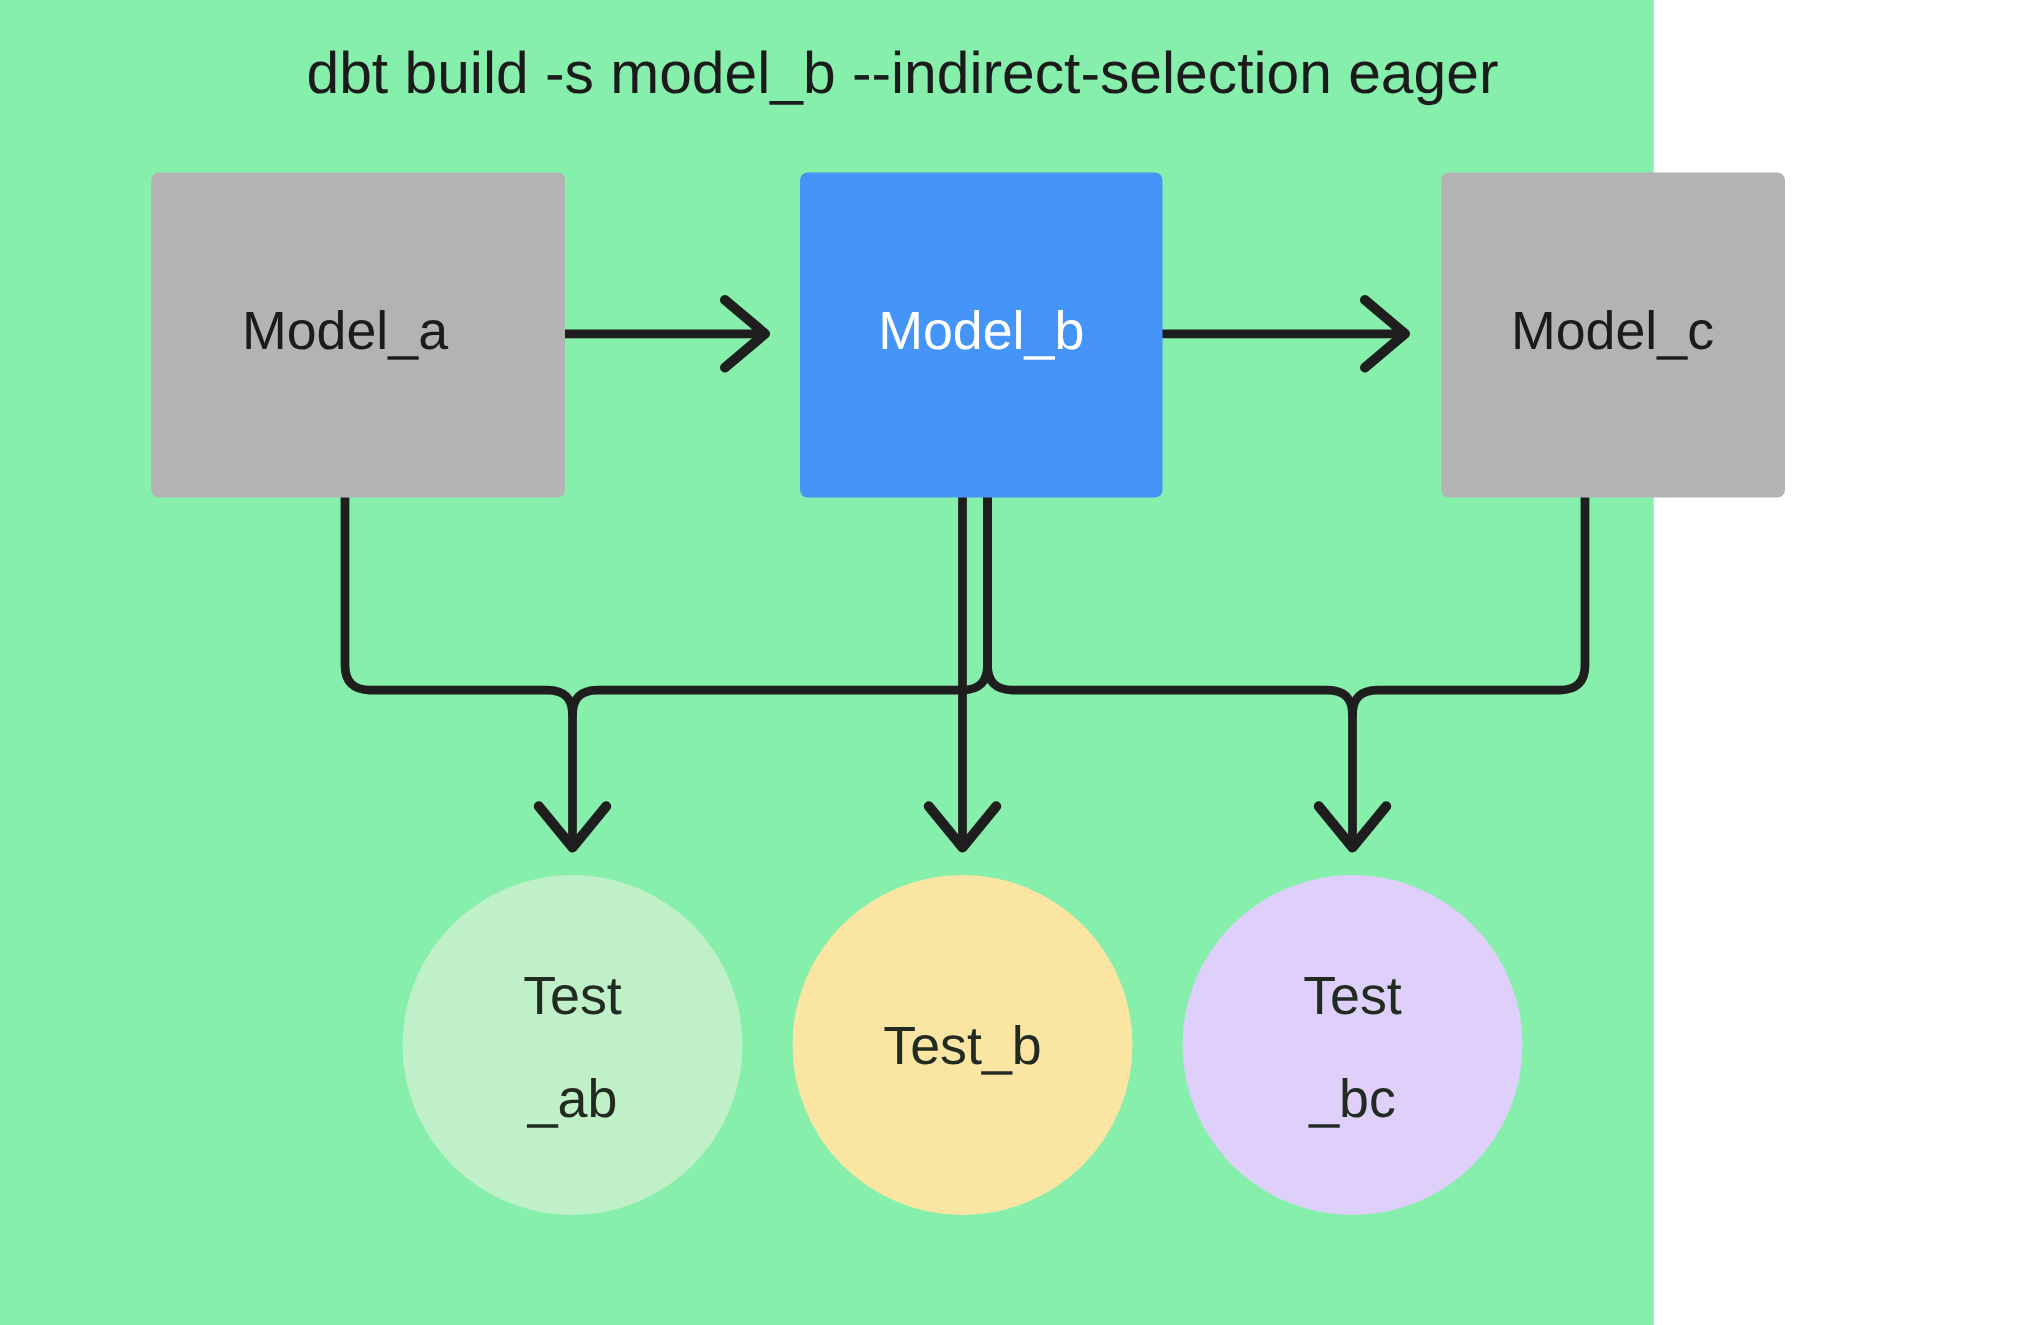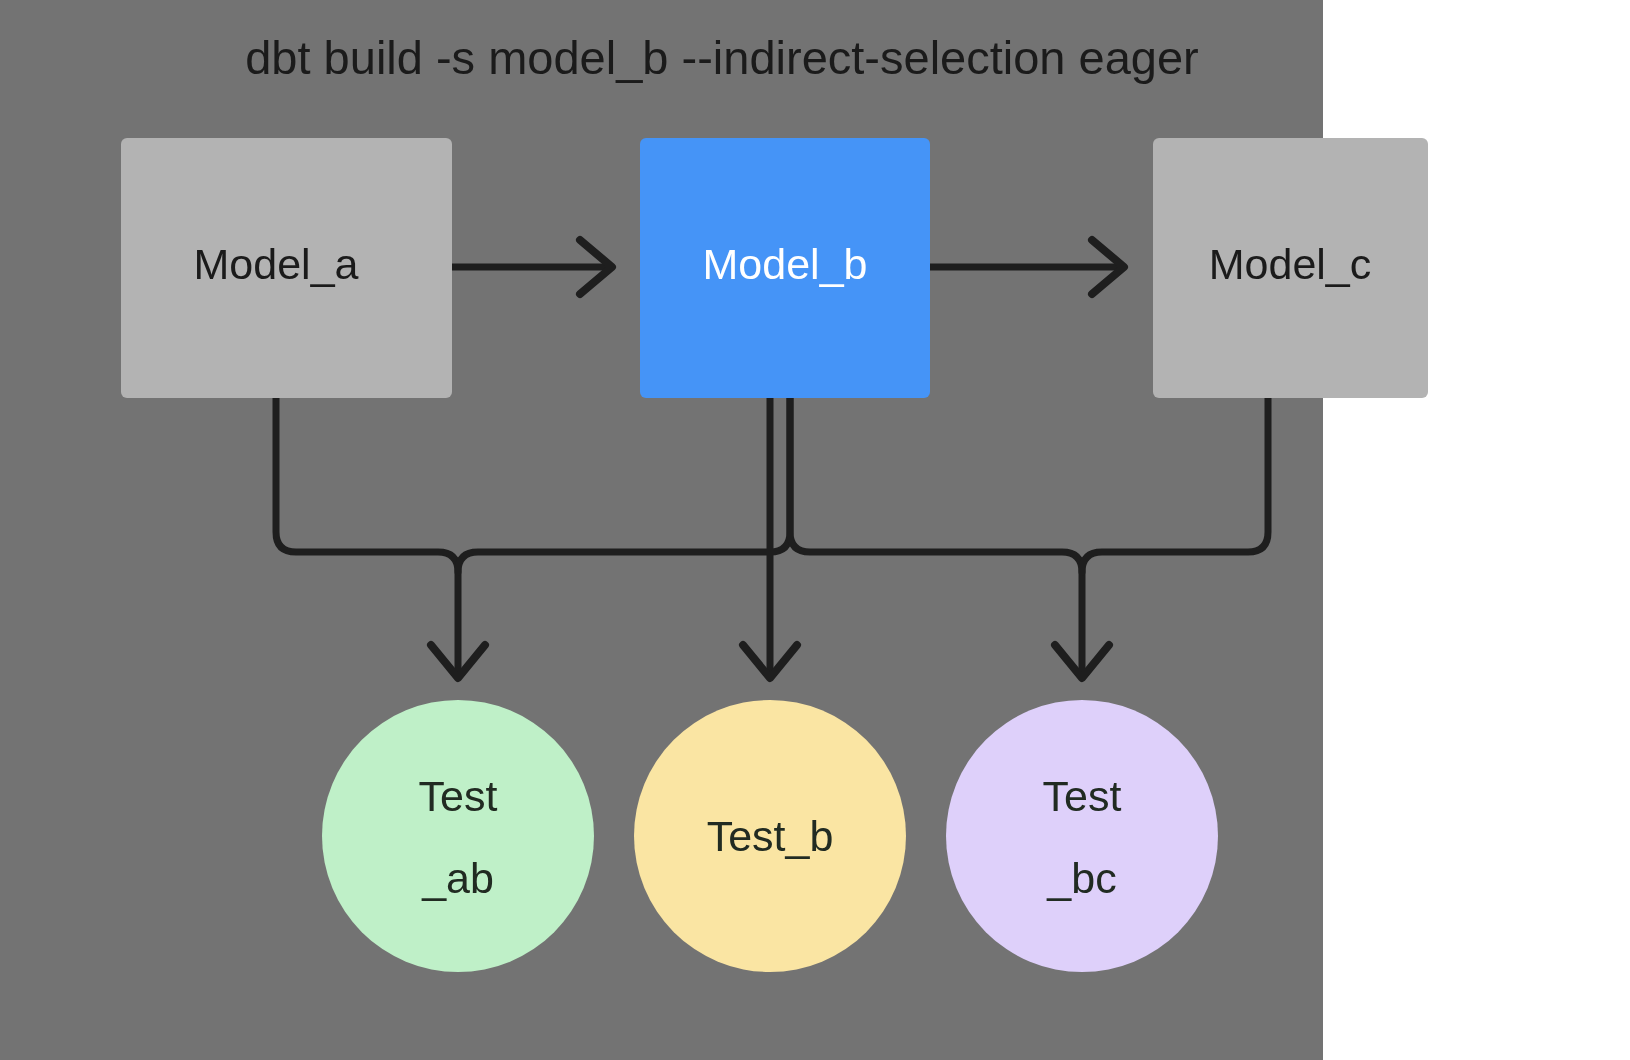--- a/index.html
+++ b/index.html
@@ -10,21 +10,21 @@
   body {
     width: 1630px;
     height: 1060px;
     font-family: "Liberation Sans", sans-serif;
     overflow: hidden;
   }
   #canvas {
     position: relative;
     width: 1323px;
     height: 1060px;
-    background: #737373;
+    background: #86efac;
   }
   #diagram-svg {
     position: absolute;
     left: 0;
     top: 0;
     width: 1630px;
     height: 1060px;
   }
   .title-text {
     font-family: "Liberation Sans", sans-serif;

